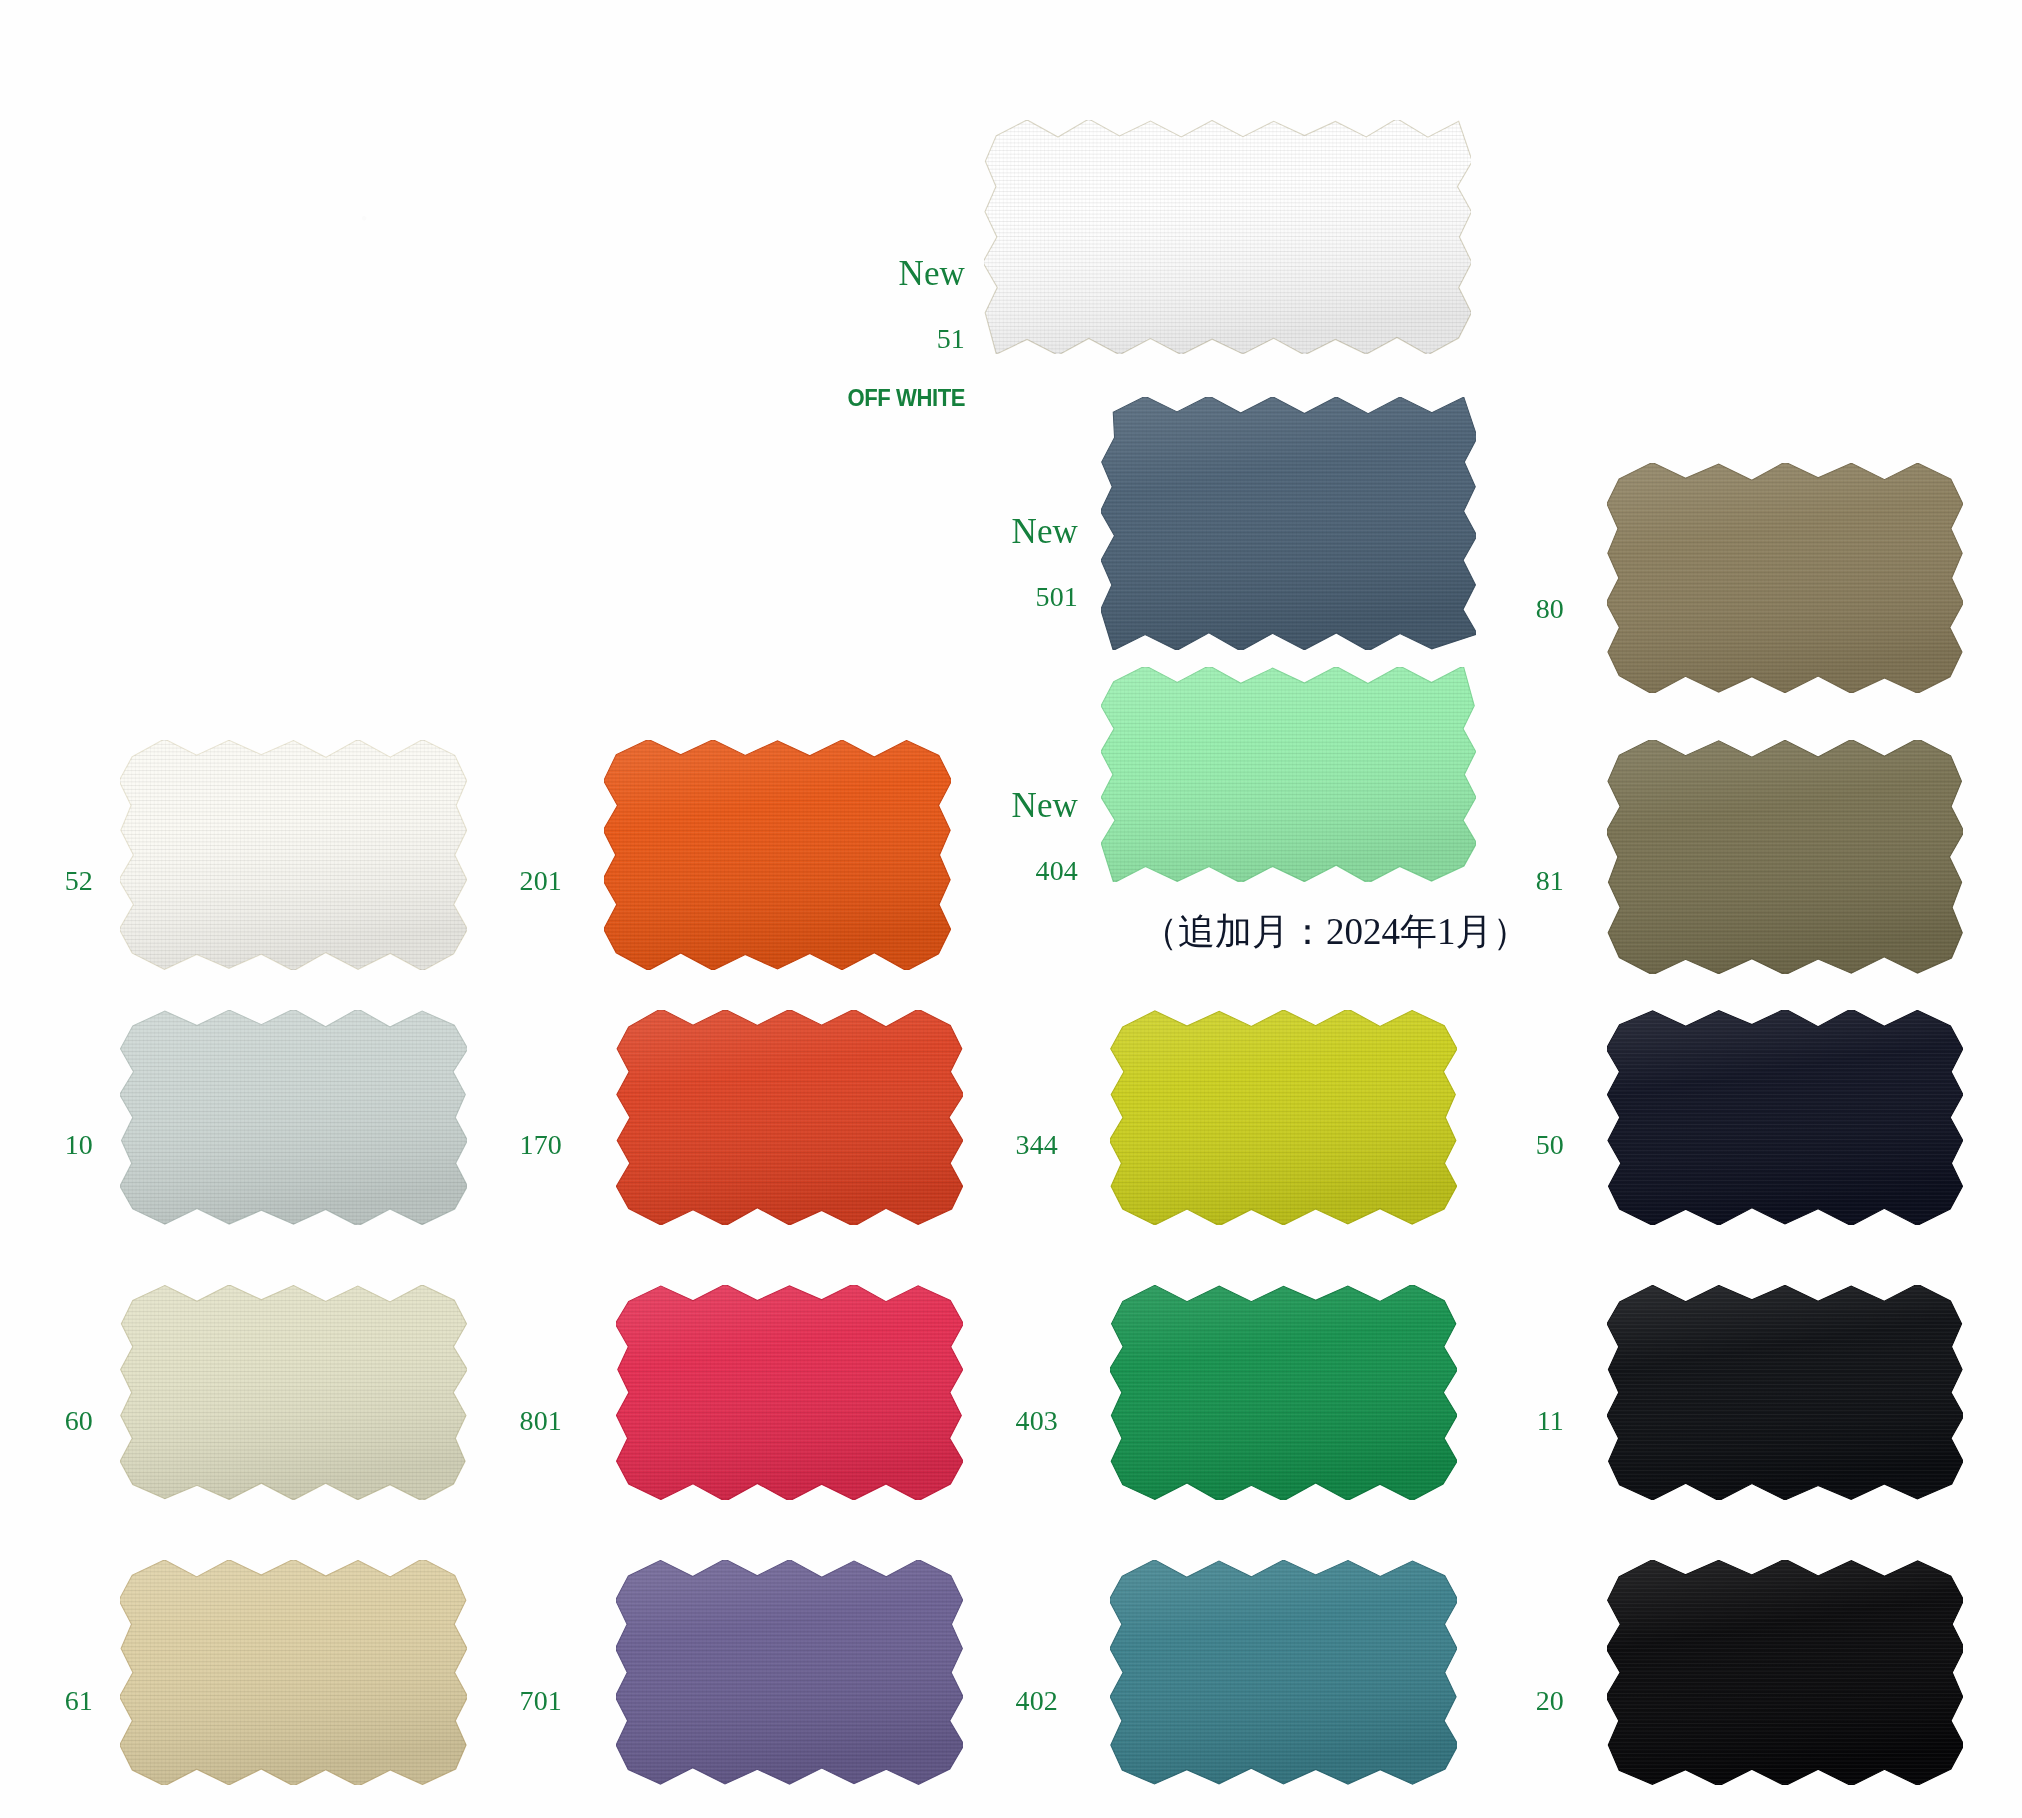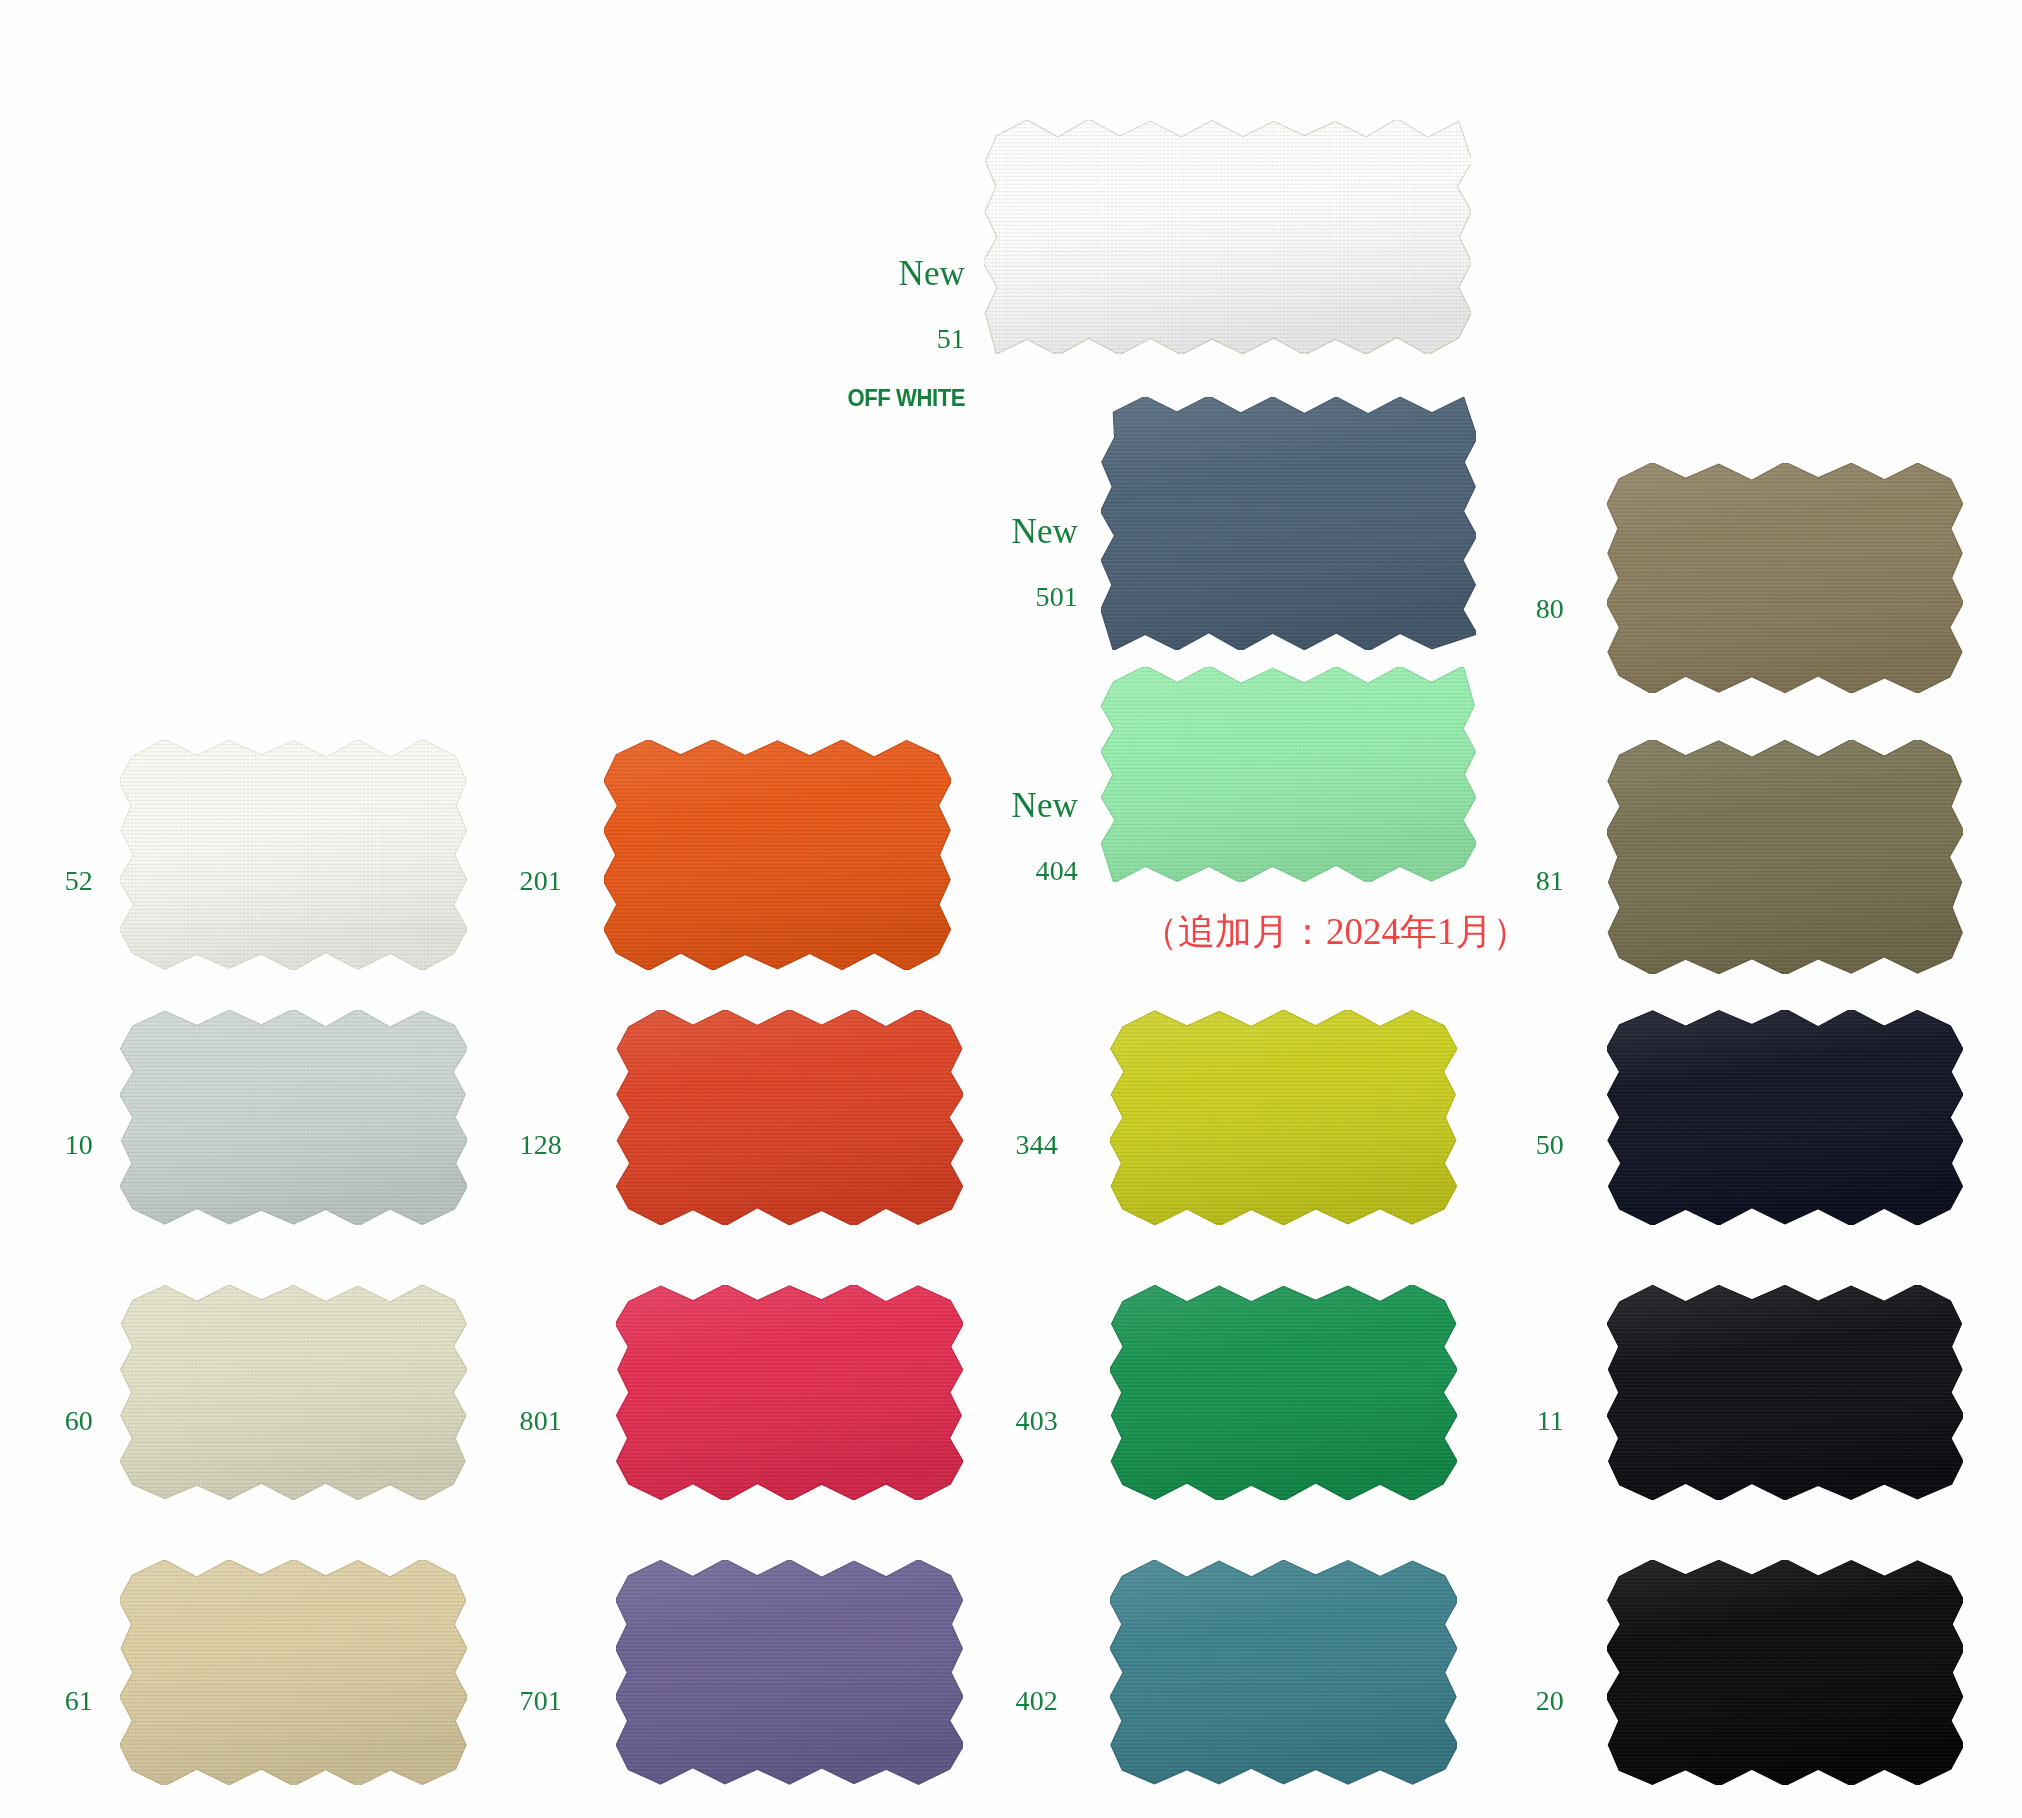--- a/index.html
+++ b/index.html
@@ -32,21 +32,21 @@
   }
   .label .num{ display:block; font-size:28px; }
   .label .new{ display:block; font-size:35px; }
   .label .sub{ display:block; font-size:24px; letter-spacing:-.02em;
                font-family:"Liberation Sans","DejaVu Sans",sans-serif;
                font-weight:700; transform:scaleX(.92); transform-origin:right center;}
 
   .note{
     position:absolute;
     font-size:37px;
-    color:#ef4444;
+    color:#0f172a;
     white-space:nowrap;
     font-family:"Liberation Serif","DejaVu Serif",serif;
   }
 
   
   .paper{
     position:absolute;inset:0;pointer-events:none;
     background:
       radial-gradient(circle at 18% 12%, rgba(0,0,0,.012) 0 1.9px, transparent 2.8px),
       radial-gradient(circle at 71% 63%, rgba(0,0,0,.010) 0 1.9px, transparent 2.8px),
@@ -297,21 +297,21 @@
             </pattern>
           </defs>
           <path d="M13.0,18.2L47.4,-1.3L81.8,16.3L116.2,-0.6L150.6,16.5L185.0,-0.6L219.4,16.3L253.8,-0.7L288.2,18.0L322.6,-0.9L357.0,16.5L369.3,41.5L357.1,66.0L371.2,90.5L355.6,115.0L370.4,139.5L356.8,164.0L370.2,188.5L358.5,213.0L322.6,229.4L288.2,212.2L253.8,231.4L219.4,214.4L185.0,230.0L150.6,211.5L116.2,230.9L81.8,213.8L47.4,230.0L13.0,212.3L-0.2,188.5L14.2,164.0L0.7,139.5L14.4,115.0L0.3,90.5L13.5,66.0L0.6,41.5Z" fill="#dd4022" stroke="#c33318" stroke-width="1.2"></path>
           <path d="M13.0,18.2L47.4,-1.3L81.8,16.3L116.2,-0.6L150.6,16.5L185.0,-0.6L219.4,16.3L253.8,-0.7L288.2,18.0L322.6,-0.9L357.0,16.5L369.3,41.5L357.1,66.0L371.2,90.5L355.6,115.0L370.4,139.5L356.8,164.0L370.2,188.5L358.5,213.0L322.6,229.4L288.2,212.2L253.8,231.4L219.4,214.4L185.0,230.0L150.6,211.5L116.2,230.9L81.8,213.8L47.4,230.0L13.0,212.3L-0.2,188.5L14.2,164.0L0.7,139.5L14.4,115.0L0.3,90.5L13.5,66.0L0.6,41.5Z" fill="url(#p8)"></path>
           <path d="M13.0,18.2L47.4,-1.3L81.8,16.3L116.2,-0.6L150.6,16.5L185.0,-0.6L219.4,16.3L253.8,-0.7L288.2,18.0L322.6,-0.9L357.0,16.5L369.3,41.5L357.1,66.0L371.2,90.5L355.6,115.0L370.4,139.5L356.8,164.0L370.2,188.5L358.5,213.0L322.6,229.4L288.2,212.2L253.8,231.4L219.4,214.4L185.0,230.0L150.6,211.5L116.2,230.9L81.8,213.8L47.4,230.0L13.0,212.3L-0.2,188.5L14.2,164.0L0.7,139.5L14.4,115.0L0.3,90.5L13.5,66.0L0.6,41.5Z" fill="url(#g8)"></path>
         </svg>
       </div>
   </div>
 </div>
 <div class="label" style="left:375px;top:1098px;width:187px;">
-  <span class="num">128</span>
+  <span class="num">170</span>
 </div>
 
 <div class="swatch" style="left:616px;top:1285px;width:347px;height:215px;">
   <div class="cloth">
     <div class="cloth-body" id="c-801">
         <svg width="347" height="215" viewBox="0 0 370 230" style="display: block;">
           <defs>
             <linearGradient id="g9" x1="0" y1="0" x2="0.25" y2="1">
               <stop offset="0%" stop-color="#ffffff" stop-opacity="0.13"></stop>
               <stop offset="38%" stop-color="#ffffff" stop-opacity="0.03"></stop>

